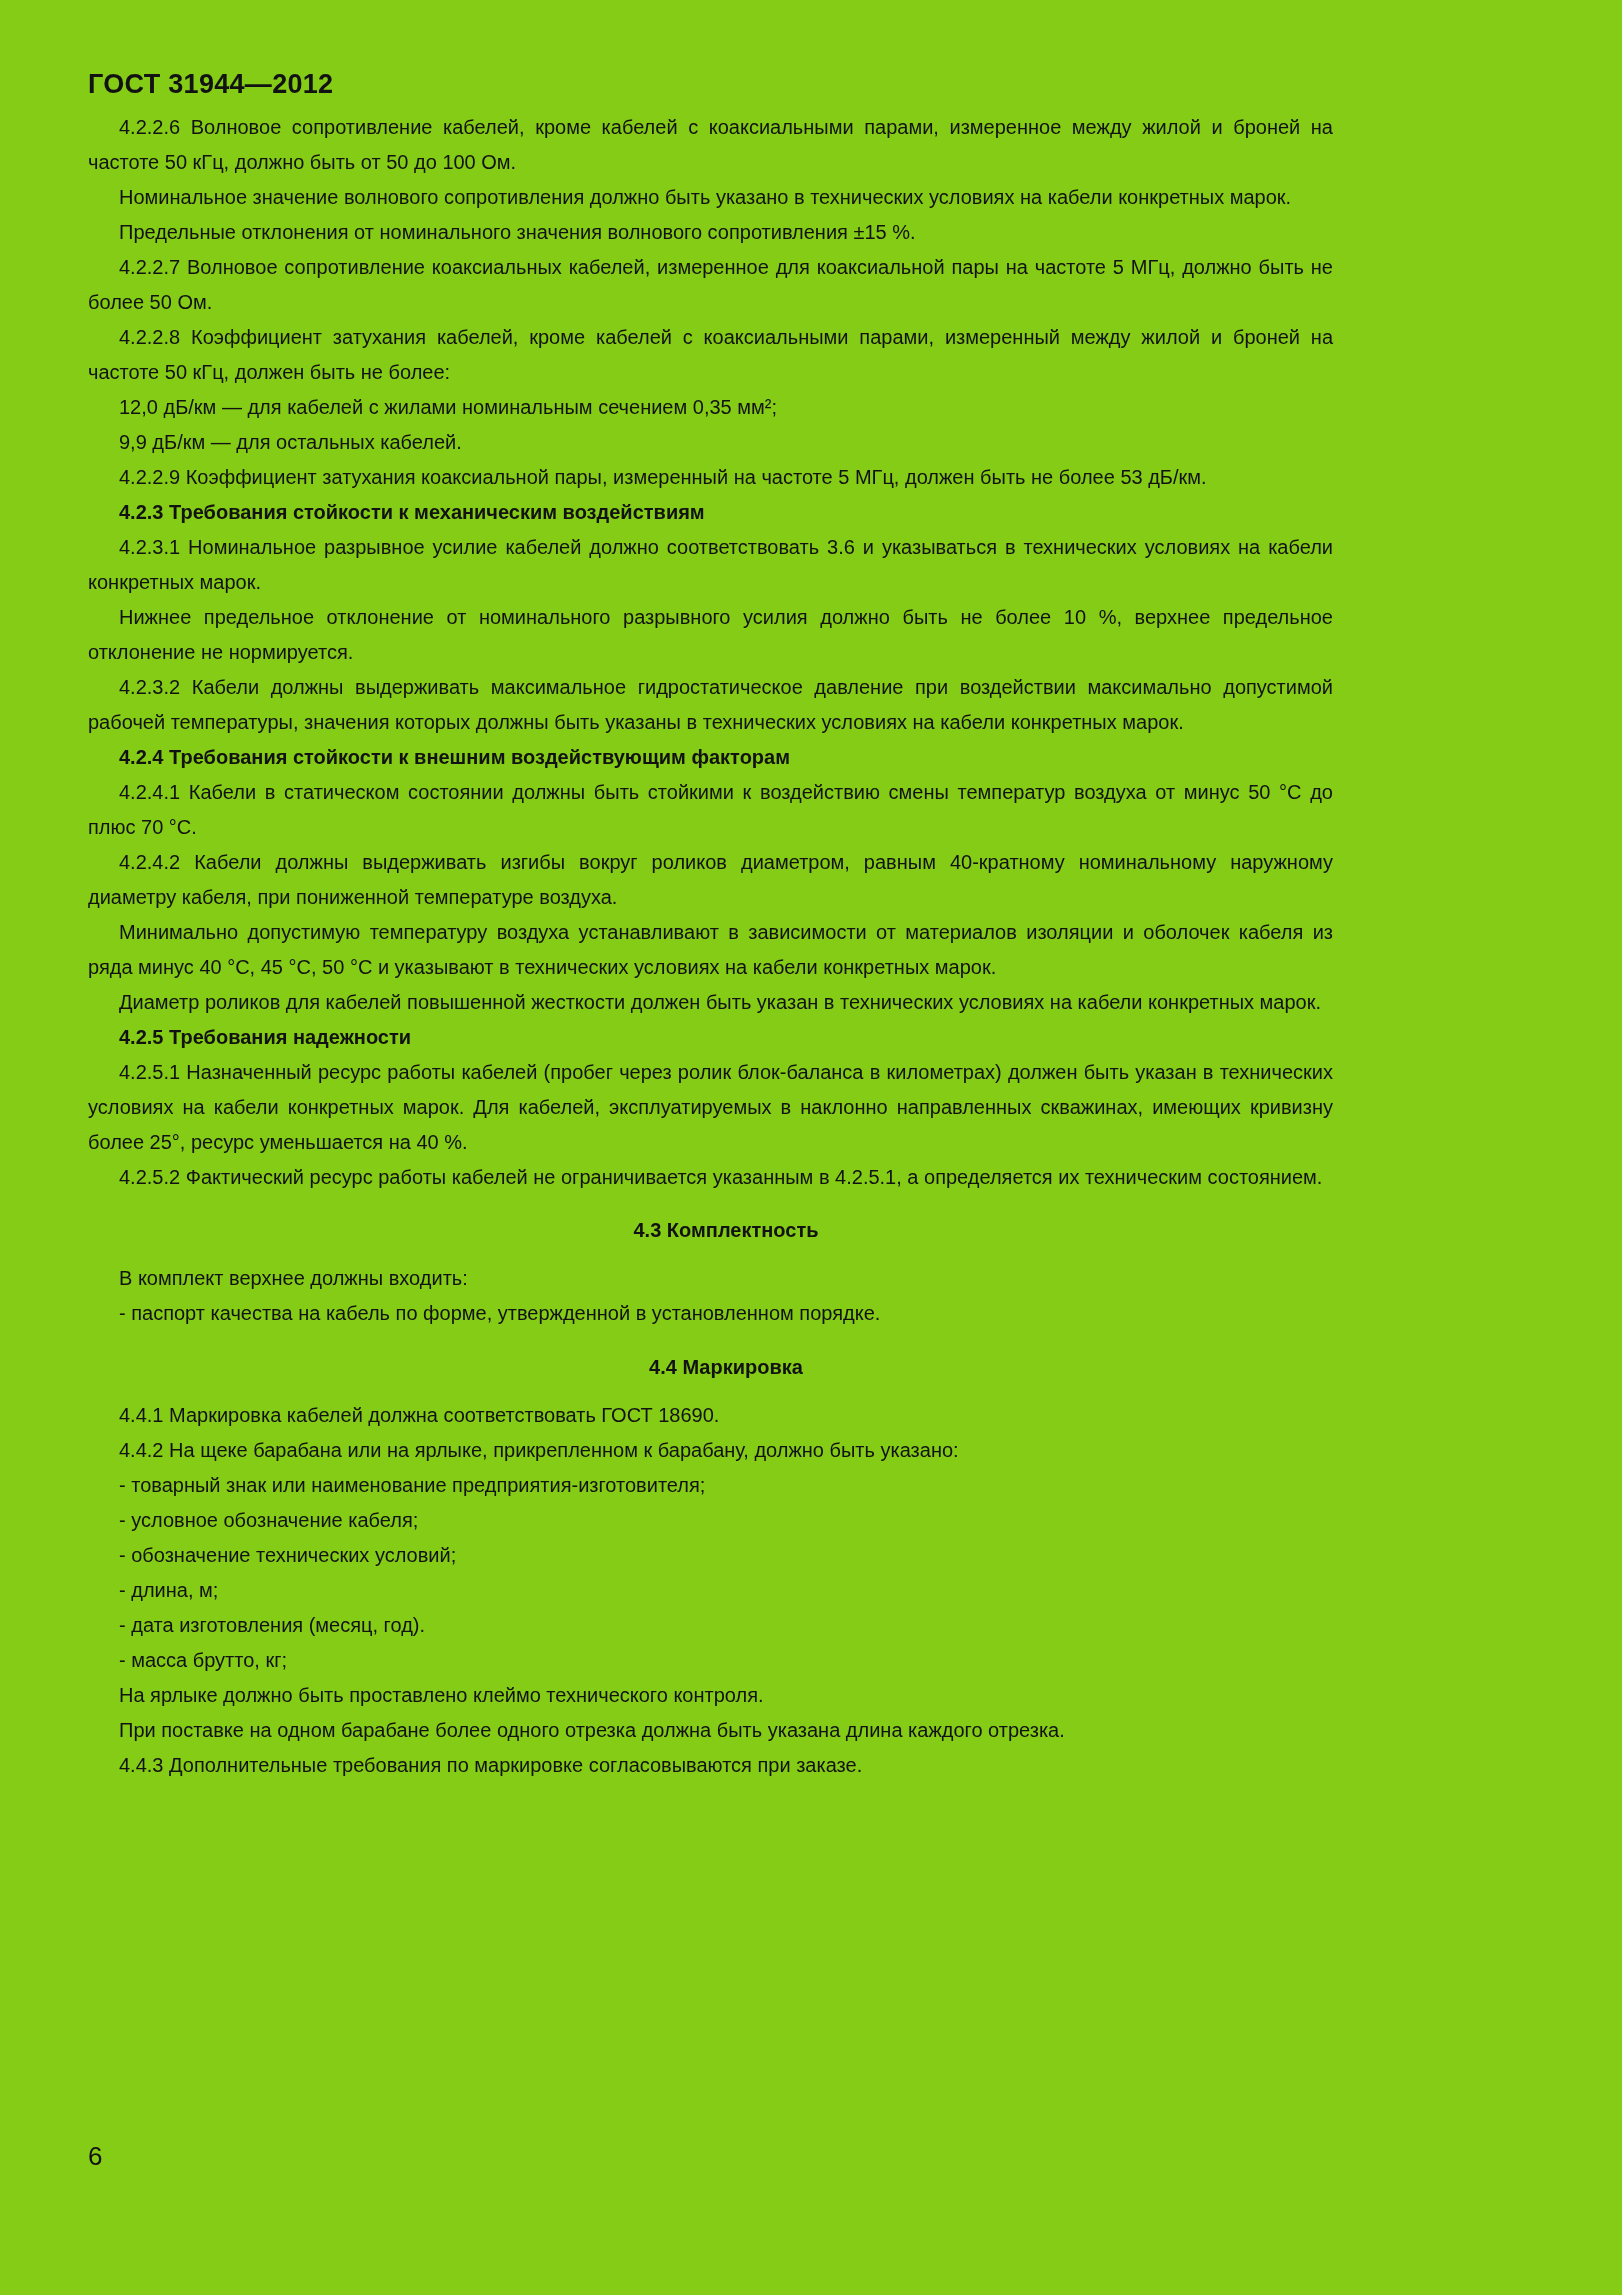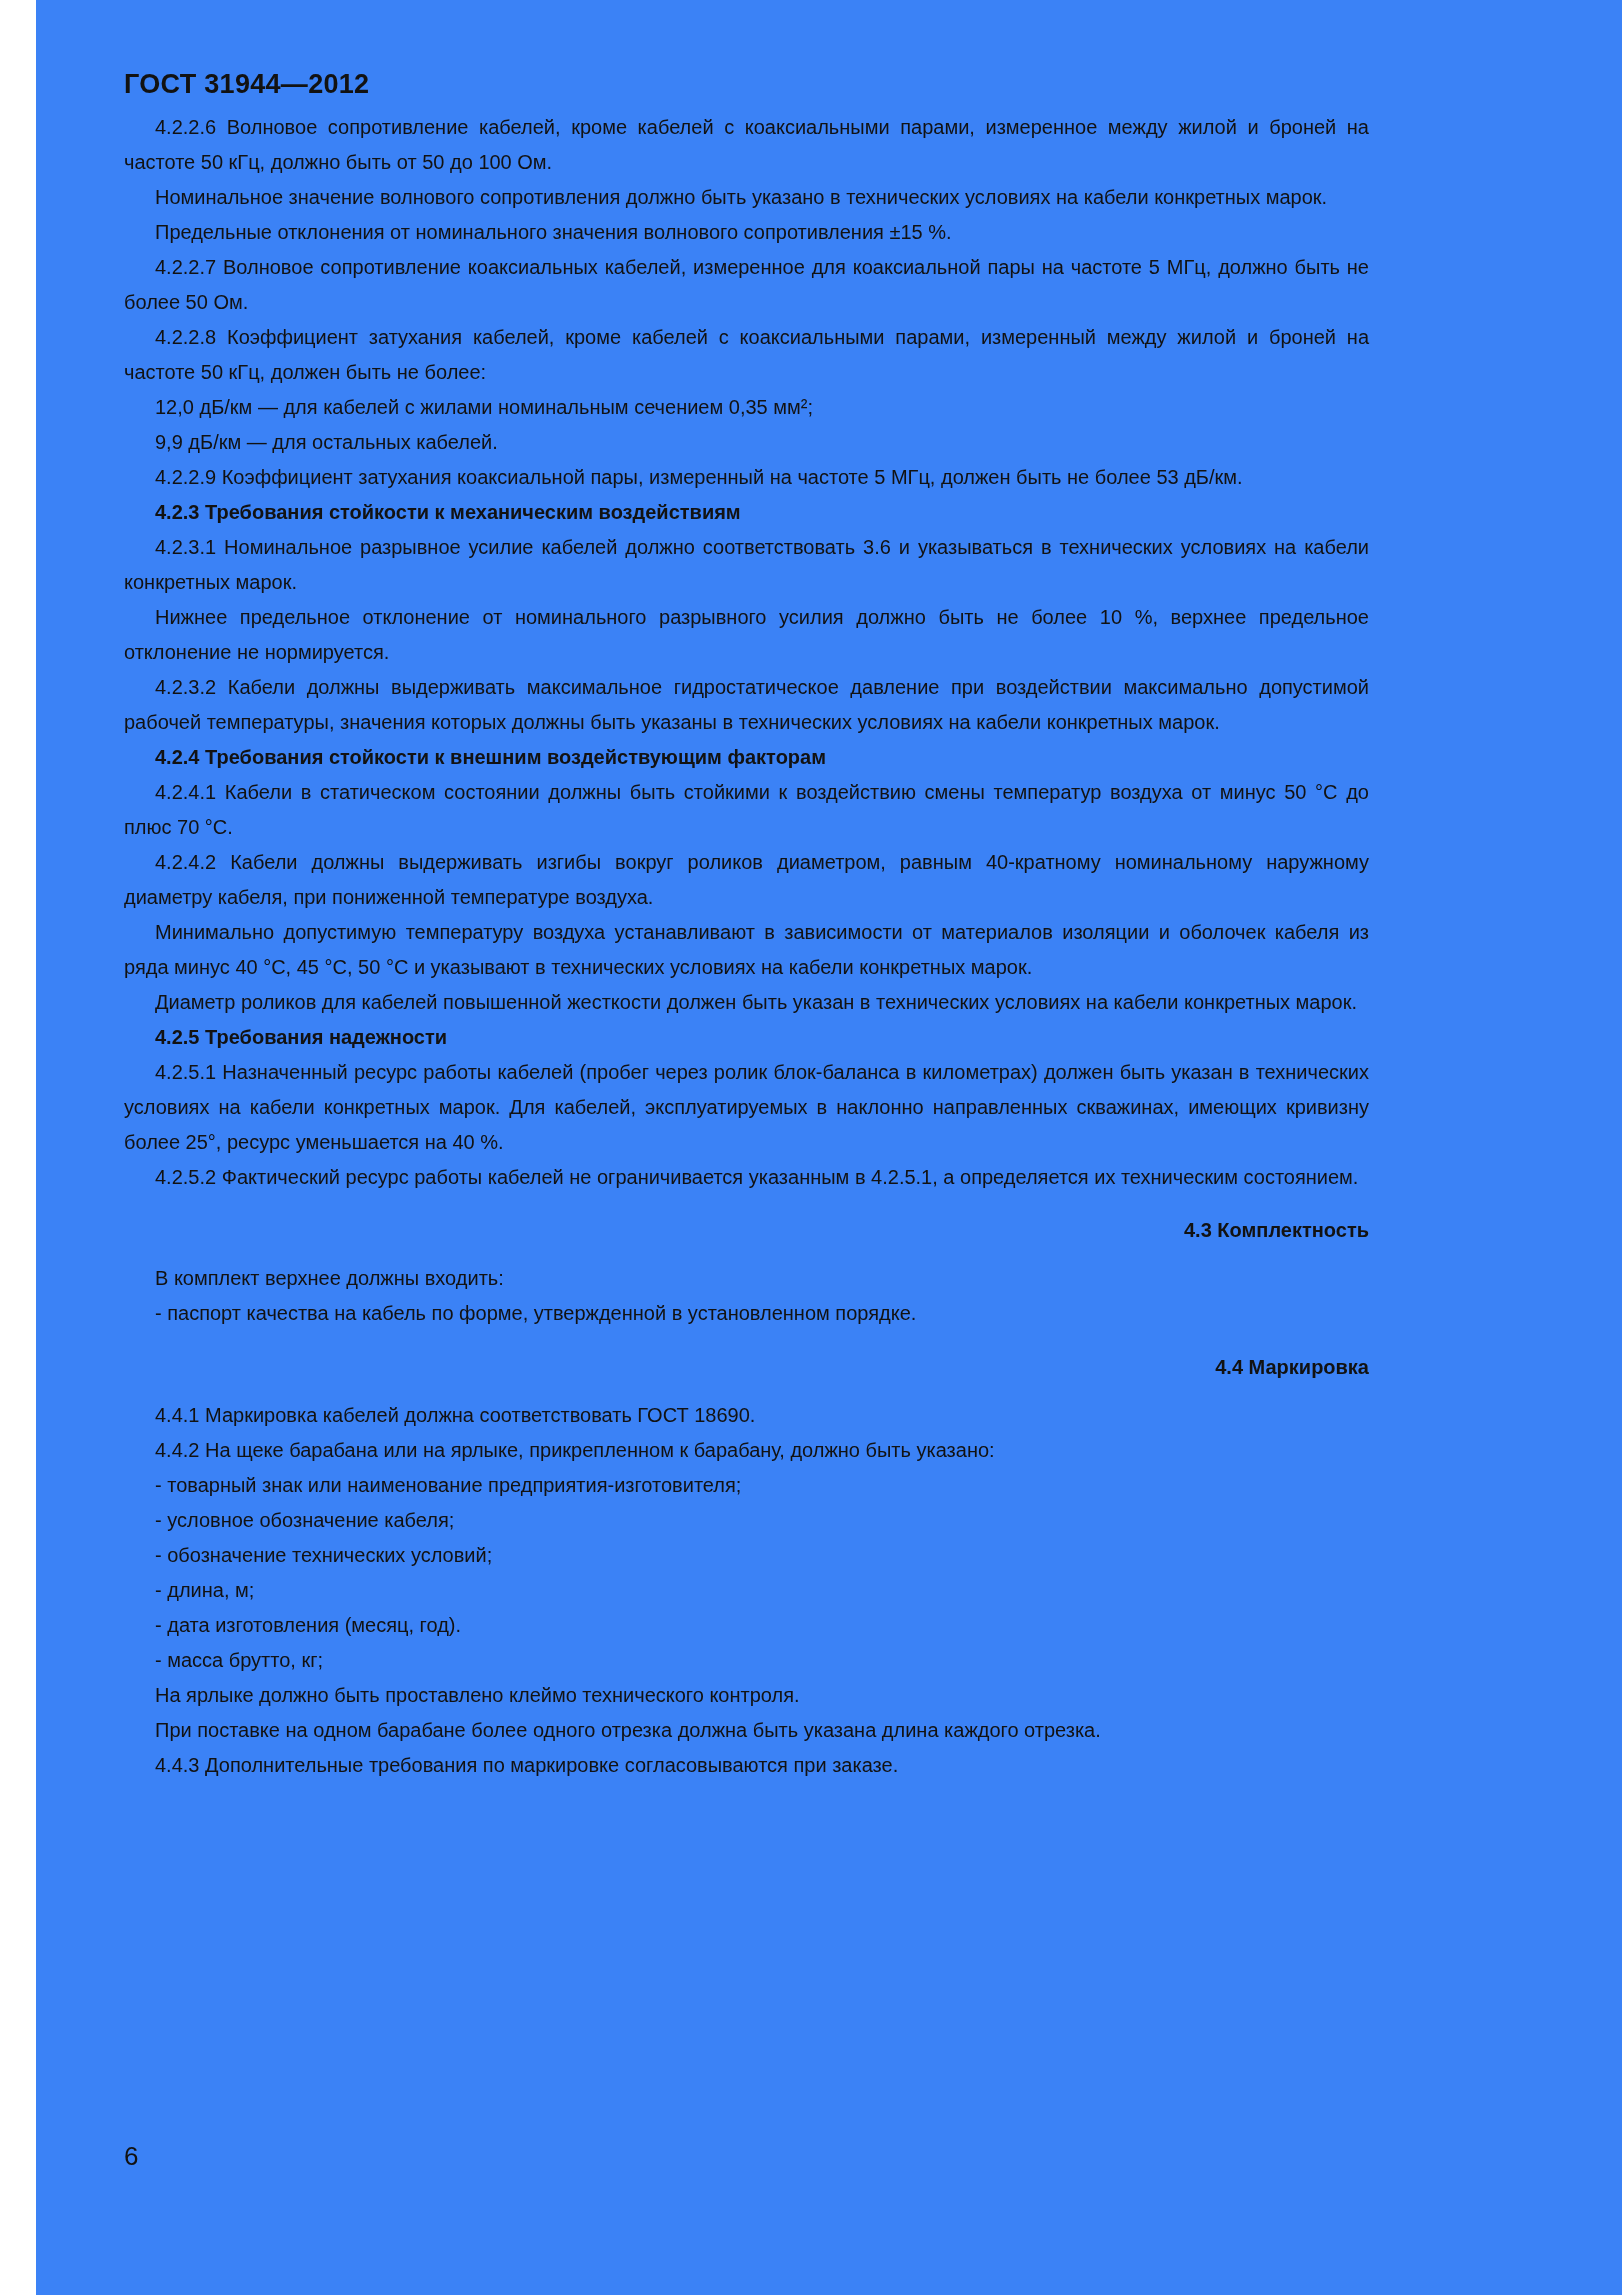--- a/index.html
+++ b/index.html
@@ -8,22 +8,21 @@
     width: 1623px;
     height: 2295px;
     position: relative;
     background: #ffffff;
     font-family: "Liberation Sans", "DejaVu Sans", sans-serif;
     color: #121212;
   }
   .page {
     position: absolute;
     inset: 0;
-    background: #3b82f6;
-    margin-left: 36px;
+    background: #84cc16;
   }
   .doc-header {
     position: absolute;
     left: 88px;
     top: 69px;
     font-size: 27px;
     font-weight: bold;
     letter-spacing: 0.3px;
   }
   .body-text {
@@ -36,21 +35,21 @@
     text-align: justify;
   }
   .body-text p {
     margin: 0;
     text-indent: 31px;
   }
   .body-text p.b { font-weight: bold; }
   .body-text p.h {
     font-weight: bold;
     margin: 18.3px 0 13px 0;
-    text-align: right;
+    text-align: center;
   }
   .page-number {
     position: absolute;
     left: 88px;
     top: 2141px;
     font-size: 26px;
   }
 </style>
 </head>
 <body>

